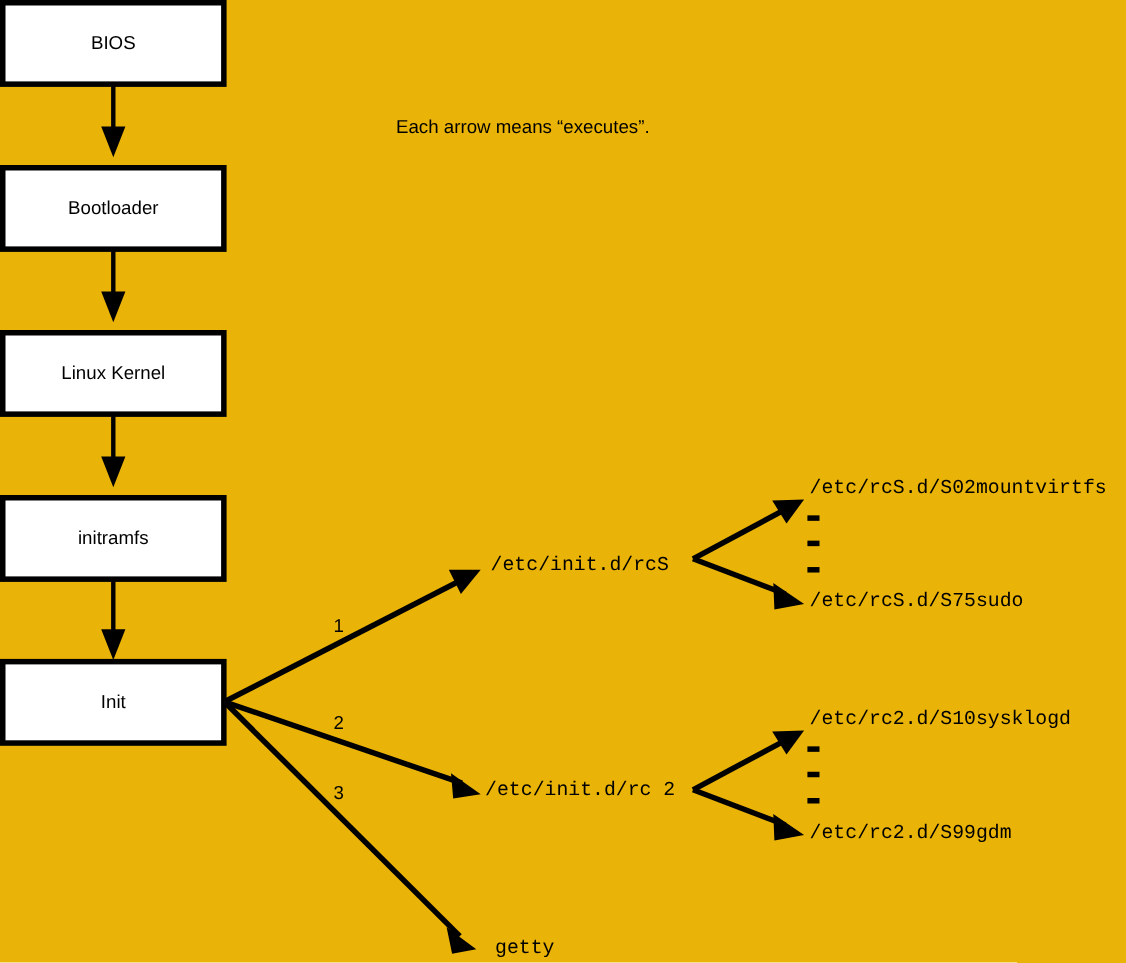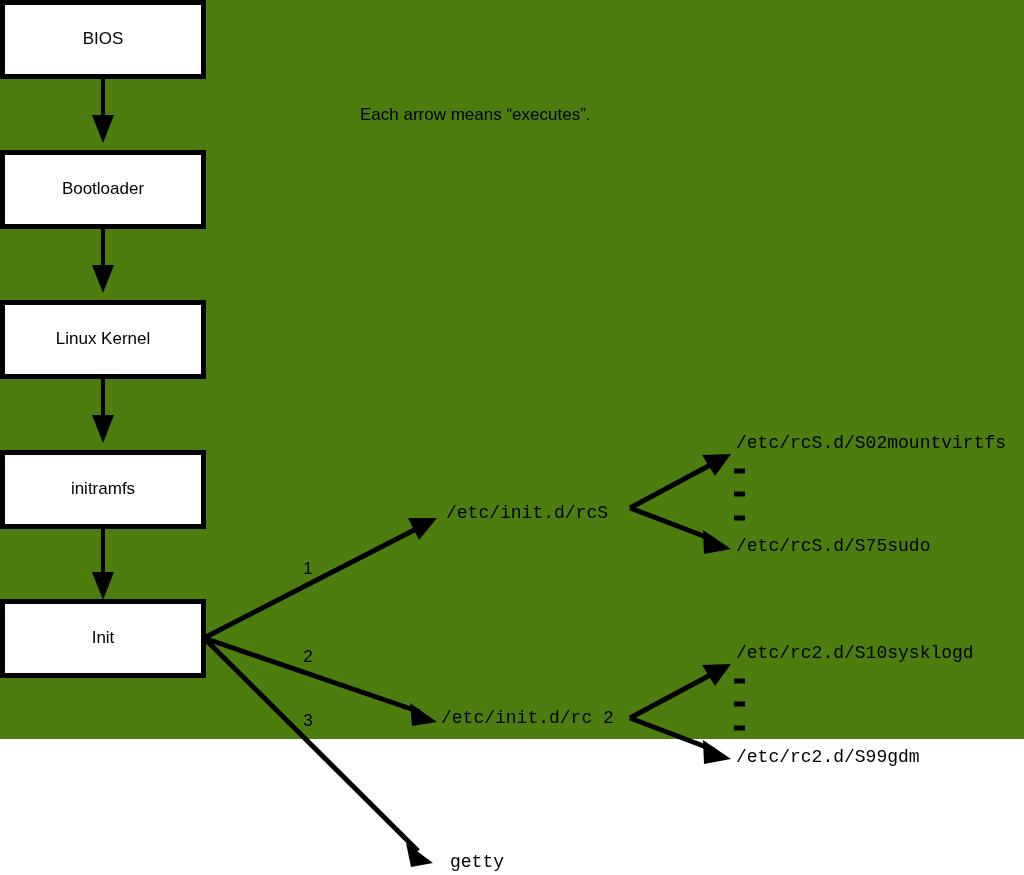--- a/index.html
+++ b/index.html
@@ -9,22 +9,22 @@
   }
   body {
     width: 1024px;
     height: 875px;
     overflow: hidden;
     font-family: "Liberation Sans", sans-serif;
   }
   #diagram-root {
     position: relative;
     width: 1024px;
-    height: 739px;
-    background: #4d7c0f;
+    height: 875px;
+    background: #eab308;
   }
   svg#boot-diagram {
     display: block;
     width: 1024px;
     height: 875px;
   }
   .box-rect {
     fill: #ffffff;
     stroke: #000000;
     stroke-width: 5;

